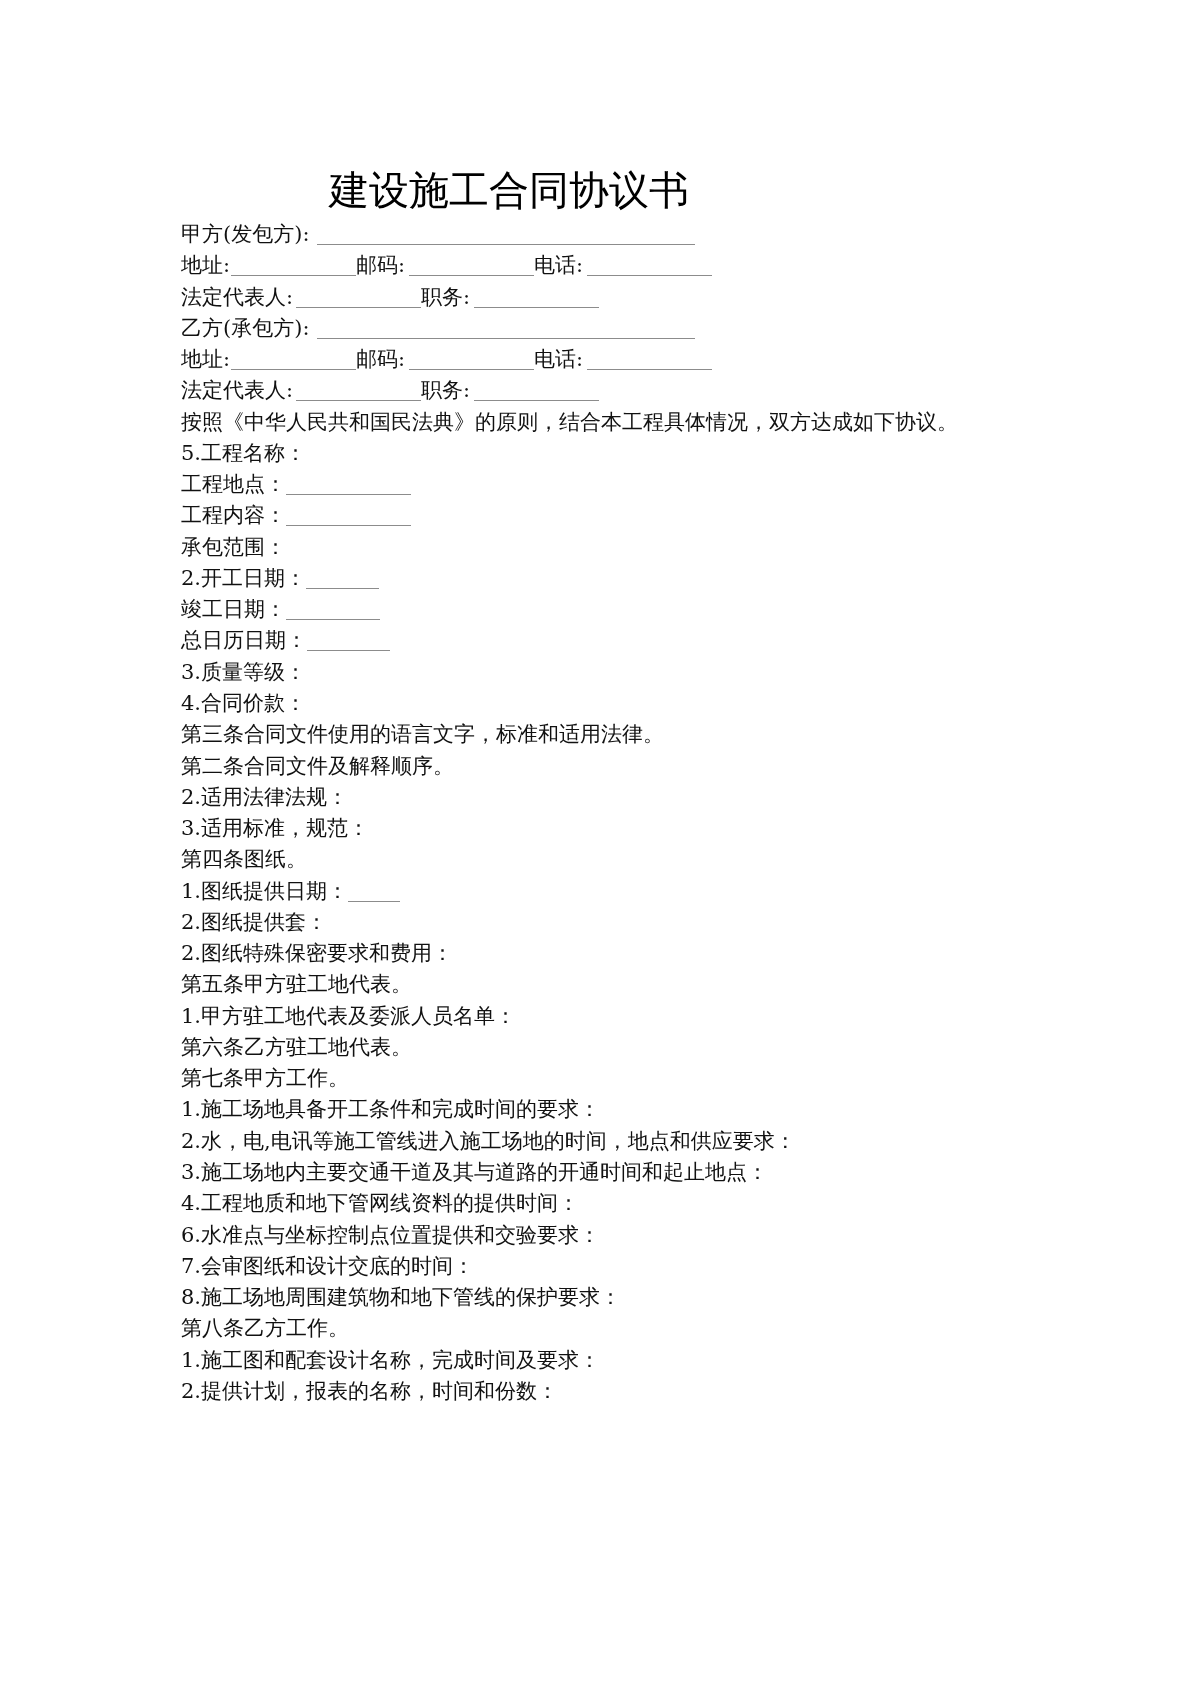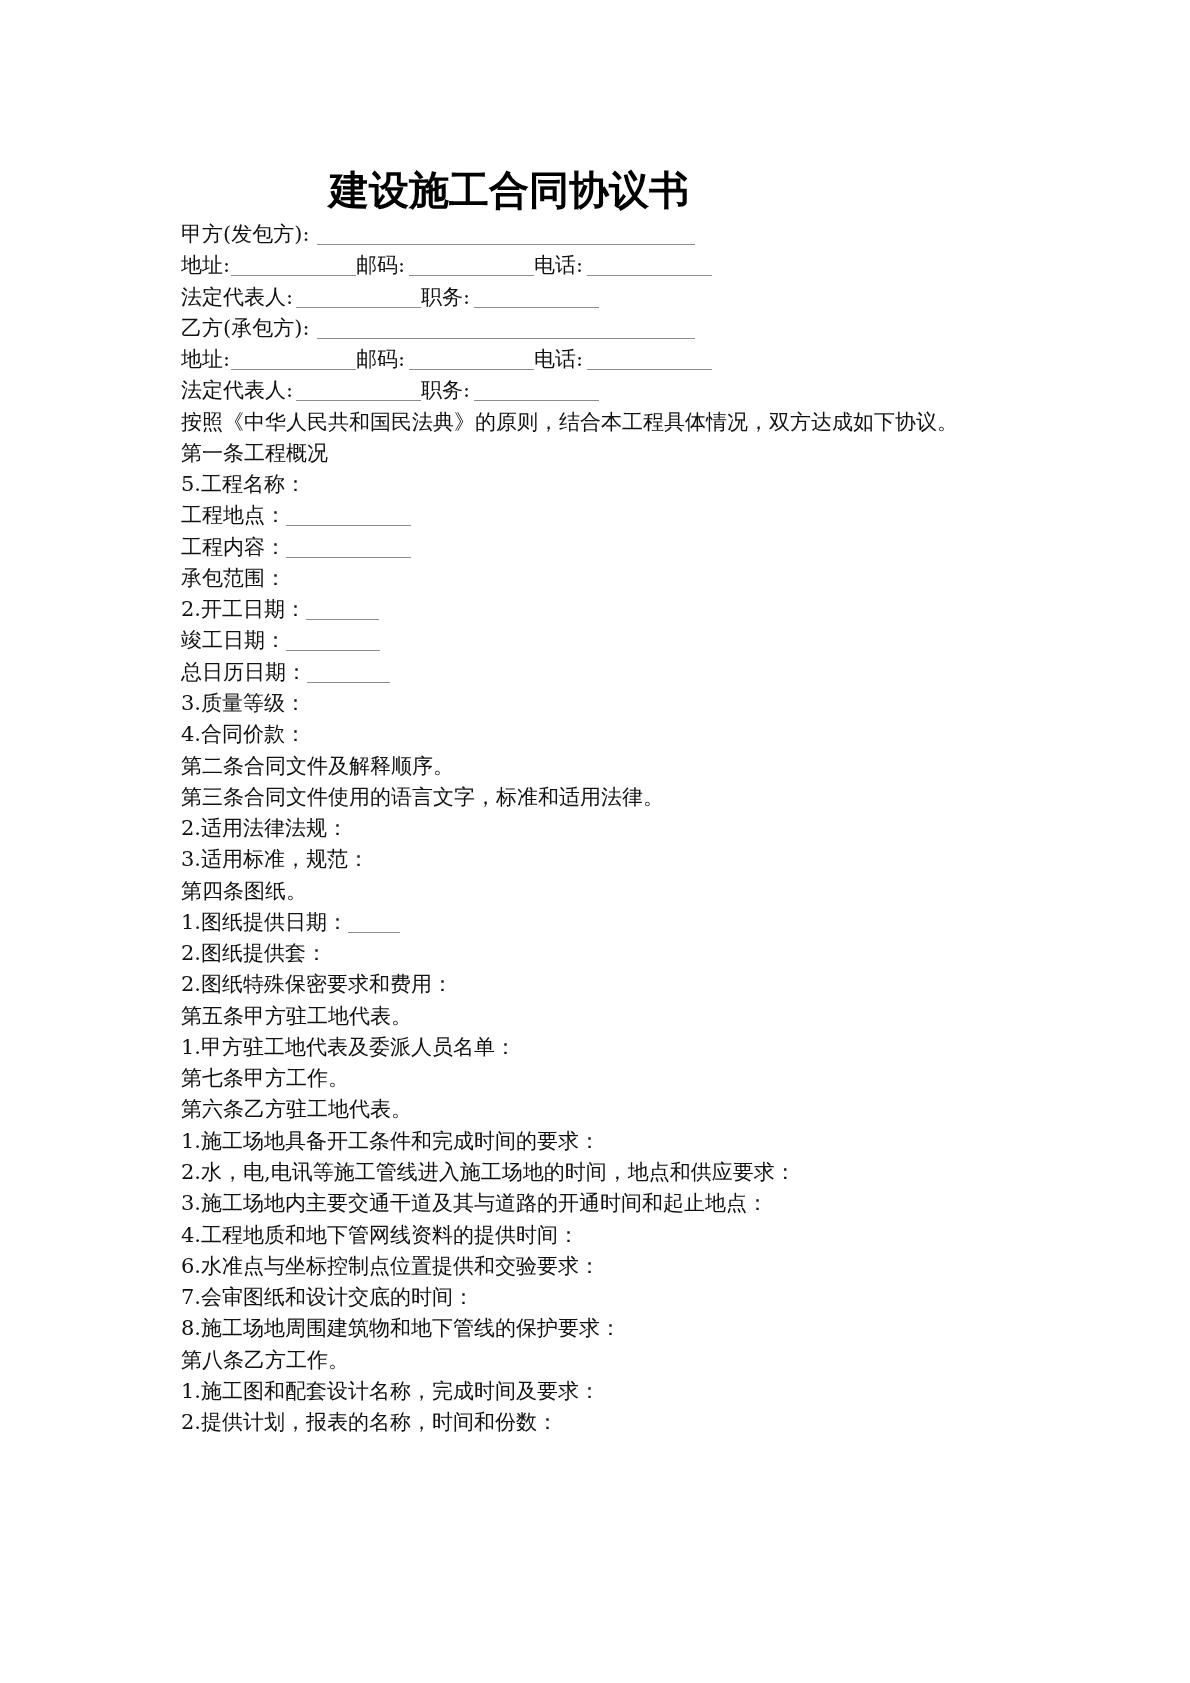--- a/index.html
+++ b/index.html
@@ -5,21 +5,21 @@
   html, body { margin: 0; padding: 0; background: #ffffff; }
   body { width: 1190px; height: 1683px; position: relative; overflow: hidden; }
   .page {
     position: absolute; left: 0; top: 0; width: 1190px; height: 1683px;
     background: #ffffff;
   }
   .title {
     position: absolute; left: 0; top: 166px; width: 1018px;
     text-align: center;
     font-family: "DejaVu Serif", "Liberation Serif", serif;
-    font-size: 40px; line-height: 48px; font-weight: bold; color: #000;
+    font-size: 40px; line-height: 48px; font-weight: normal; color: #000;
     letter-spacing: 0px;
   }
   .body {
     position: absolute; left: 181px; top: 219px; width: 900px;
     font-family: "DejaVu Serif", "Liberation Serif", serif;
     font-size: 21px; line-height: 31.27px; color: #111;
   }
   .line { height: 31.27px; white-space: nowrap; }
   .lbl { display: inline-block; white-space: nowrap; }
   .lw-p { width: 136px; }   
@@ -62,60 +62,59 @@
     </div>
     <div class="line">
       <span class="lbl lw-2a">地址:</span><span class="blank b12">____________</span><span class="lbl lw-2">邮码:</span><span class="blank b12">____________</span><span class="lbl lw-2">电话:</span><span class="blank b12">____________</span>
     </div>
     <div class="line">
       <span class="lbl lw-5">法定代表人:</span><span class="blank b12">____________</span><span class="lbl lw-2">职务:</span><span class="blank b12">____________</span>
     </div>
 
     <div class="line">按照《中华人民共和国民法典》的原则，结合本工程具体情况，双方达成如下协议。</div>
 
-    <div class="line">第一条工程概况</div>
     <div class="line">5.工程名称：</div>
     <div class="line">
       <span class="lbl">工程地点：</span><span class="blank b12">____________</span>
     </div>
     <div class="line">
       <span class="lbl">工程内容：</span><span class="blank b12">____________</span>
     </div>
     <div class="line">承包范围：</div>
     <div class="line">
       <span class="lbl">2.开工日期：</span><span class="blank b7">_______</span>
     </div>
     <div class="line">
       <span class="lbl">竣工日期：</span><span class="blank b9">_________</span>
     </div>
     <div class="line">
       <span class="lbl">总日历日期：</span><span class="blank b8">________</span>
     </div>
     <div class="line">3.质量等级：</div>
     <div class="line">4.合同价款：</div>
 
+    <div class="line">第三条合同文件使用的语言文字，标准和适用法律。</div>
+
     <div class="line">第二条合同文件及解释顺序。</div>
-
-    <div class="line">第三条合同文件使用的语言文字，标准和适用法律。</div>
     <div class="line">2.适用法律法规：</div>
     <div class="line">3.适用标准，规范：</div>
 
     <div class="line">第四条图纸。</div>
     <div class="line">
       <span class="lbl">1.图纸提供日期：</span><span class="blank b5">_____</span>
     </div>
     <div class="line">2.图纸提供套：</div>
     <div class="line">2.图纸特殊保密要求和费用：</div>
 
     <div class="line">第五条甲方驻工地代表。</div>
     <div class="line">1.甲方驻工地代表及委派人员名单：</div>
 
+    <div class="line">第六条乙方驻工地代表。</div>
+
     <div class="line">第七条甲方工作。</div>
-
-    <div class="line">第六条乙方驻工地代表。</div>
     <div class="line">1.施工场地具备开工条件和完成时间的要求：</div>
     <div class="line">2.水，电,电讯等施工管线进入施工场地的时间，地点和供应要求：</div>
     <div class="line">3.施工场地内主要交通干道及其与道路的开通时间和起止地点：</div>
     <div class="line">4.工程地质和地下管网线资料的提供时间：</div>
     <div class="line">6.水准点与坐标控制点位置提供和交验要求：</div>
     <div class="line">7.会审图纸和设计交底的时间：</div>
     <div class="line">8.施工场地周围建筑物和地下管线的保护要求：</div>
 
     <div class="line">第八条乙方工作。</div>
     <div class="line">1.施工图和配套设计名称，完成时间及要求：</div>

